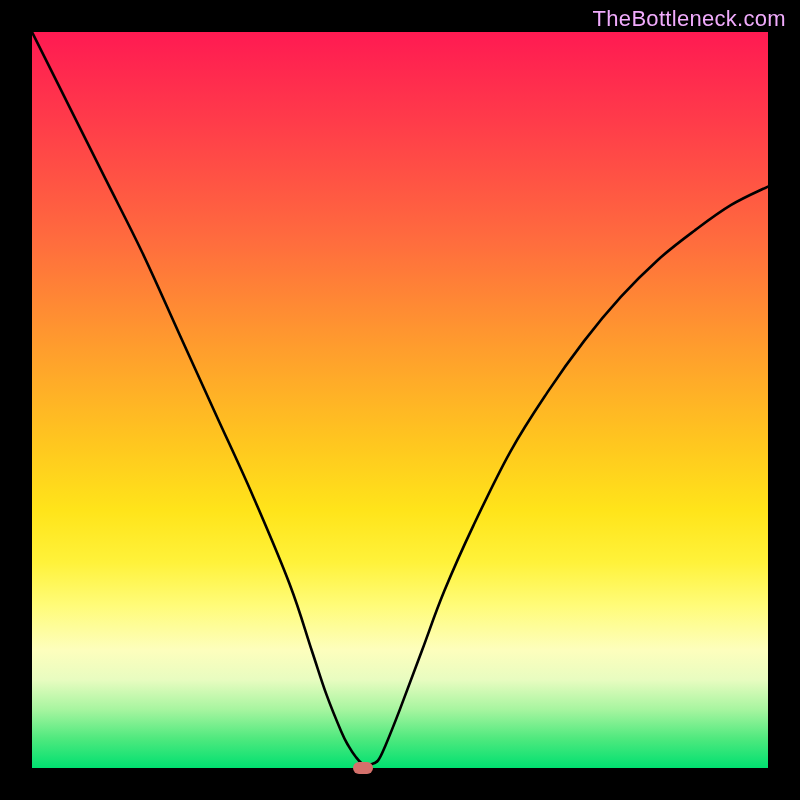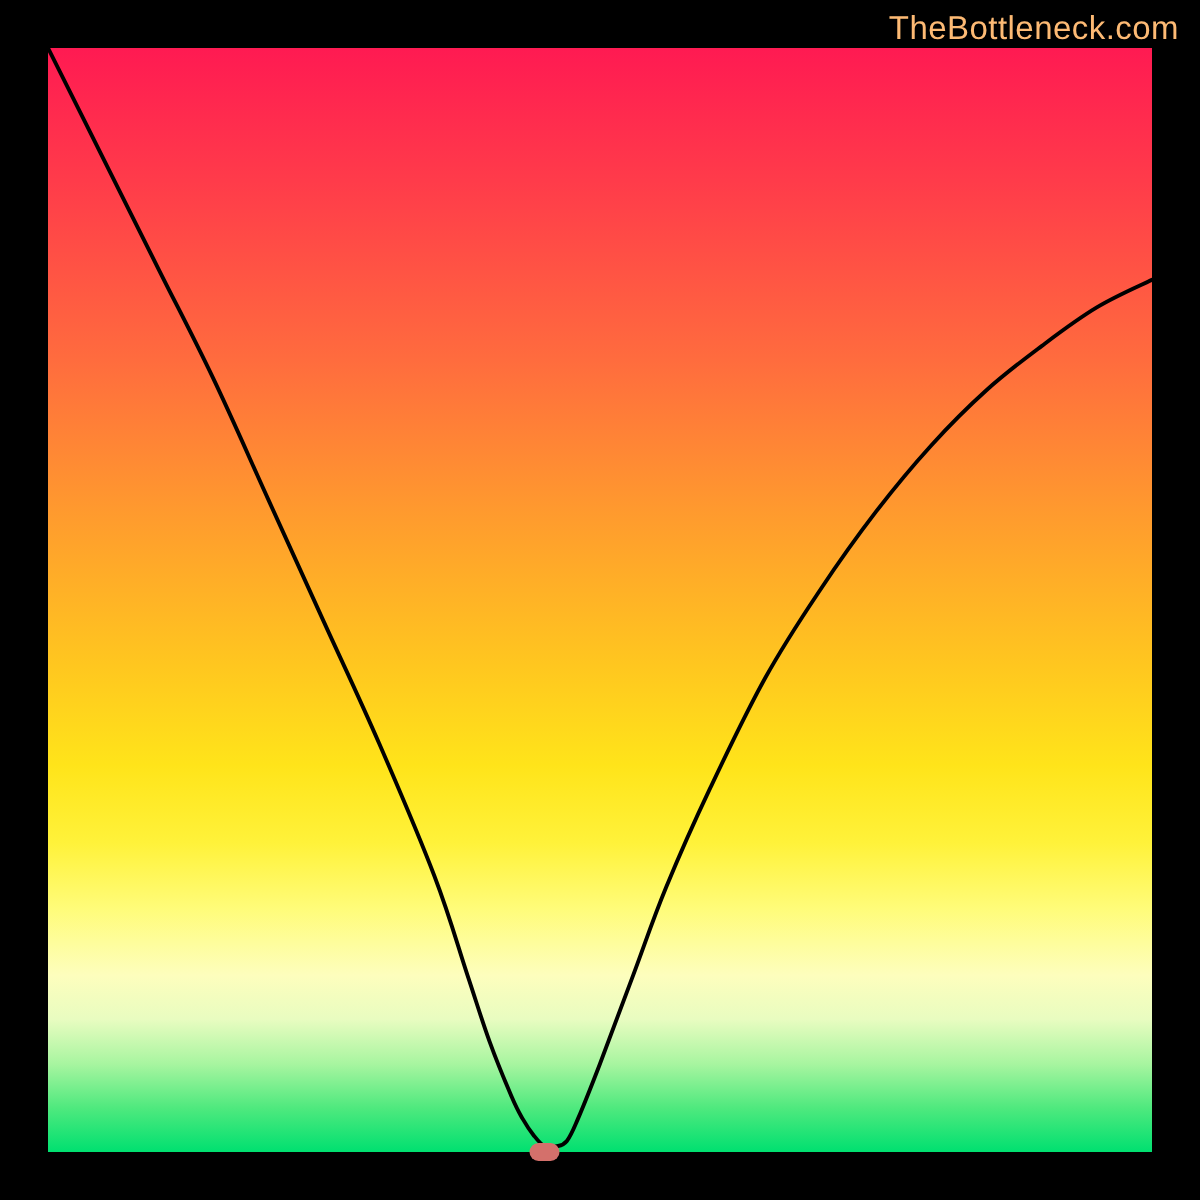--- a/index.html
+++ b/index.html
@@ -48,21 +48,21 @@
     height: 12px;
     border-radius: 6px;
     background: #d4706b;
     transform: translate(-50%, -50%);
   }
 
   .watermark {
     position: absolute;
     top: 6px;
     right: 14px;
-    color: #fdba74;
+    color: #f0abfc;
     font-size: 22px;
     font-weight: 400;
     letter-spacing: 0.3px;
   }
 </style>
 </head>
 <body>
 
 <div class="frame">
 

